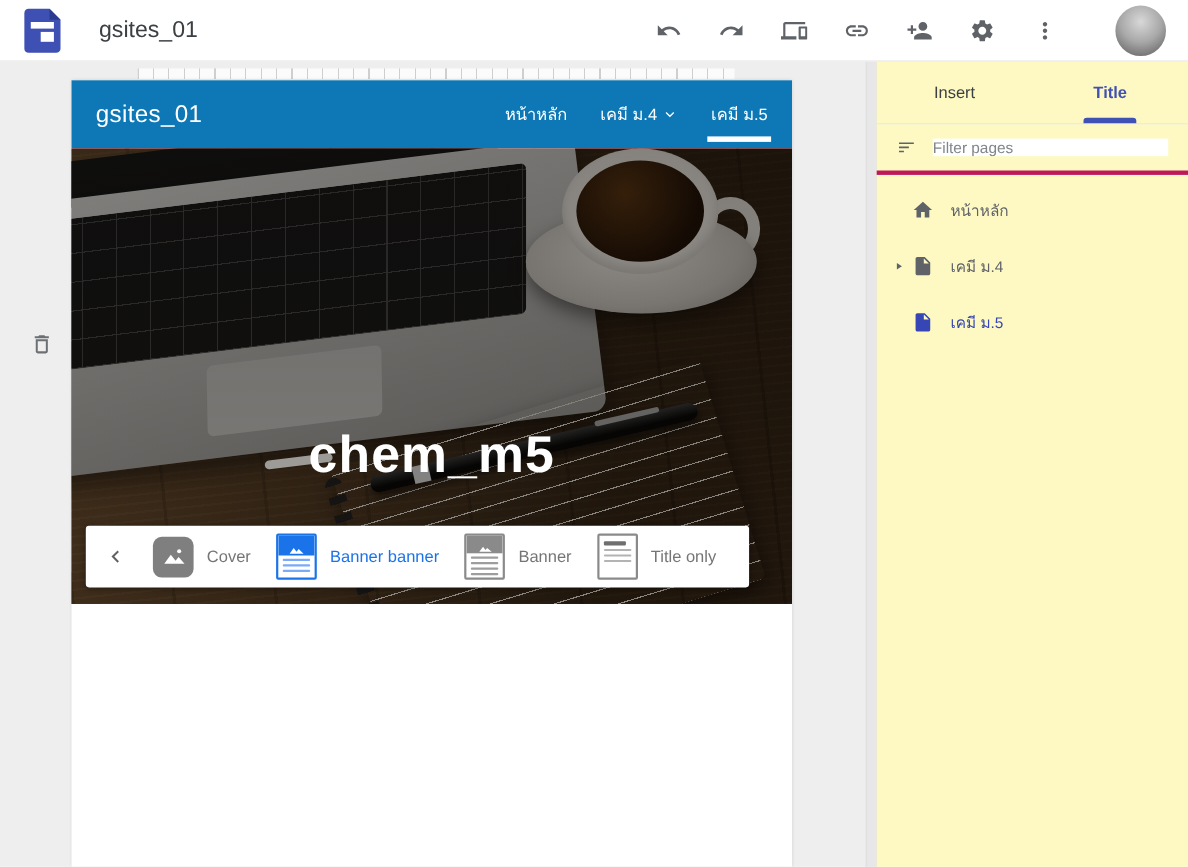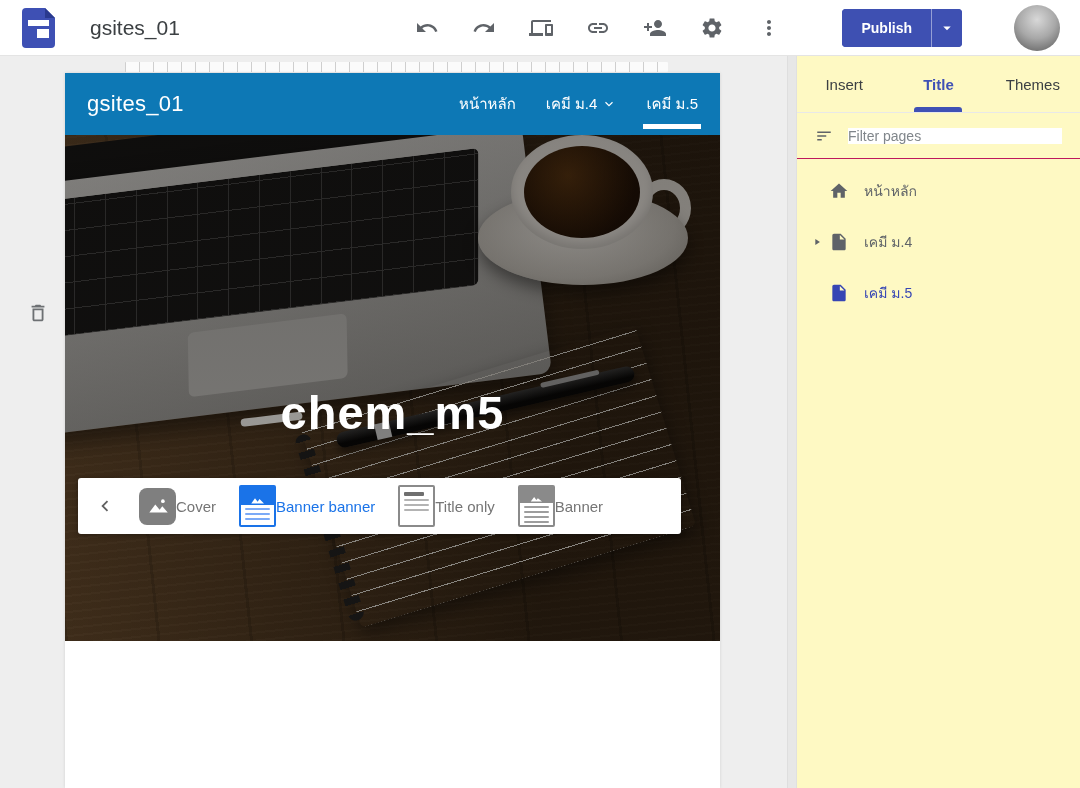--- a/index.html
+++ b/index.html
@@ -36,21 +36,21 @@
   .canvas { position:absolute; left:65px; top:17px; width:655px; height:715px; background:#fff;
             box-shadow:0 0 3px rgba(0,0,0,.12); }
   .site-header { height:62px; background:#0d78b5; display:flex; align-items:center; padding:0 22px; }
   .site-title { color:#fff; font-size:22px; letter-spacing:.3px; cursor:pointer; }
   .site-nav { margin-left:auto; display:flex; align-items:stretch; gap:30px; height:62px; }
   .nav-item { position:relative; display:flex; align-items:center; gap:5px; color:#fff; font-size:15px; cursor:pointer; }
   .nav-item svg { width:14px; height:14px; stroke:#fff; fill:none; stroke-width:2; }
   .nav-item.active::after { content:""; position:absolute; left:-3px; right:-3px; bottom:6px; height:5px; background:#fff; }
 
   
-  .hero { position:relative; height:506px; overflow:hidden; background:#ef4444; }
+  .hero { position:relative; height:414px; overflow:hidden; background:#ef4444; }
   .wood { position:absolute; inset:0;
           background-color:#46321e;
           background-image:
             linear-gradient(100deg, rgba(125,90,52,.5), rgba(35,24,12,.7) 75%),
             repeating-linear-gradient(84deg, rgba(0,0,0,.38) 0 3px, rgba(0,0,0,0) 3px 92px),
             repeating-linear-gradient(-6deg, rgba(255,255,255,.05) 0 2px, rgba(0,0,0,.07) 2px 8px); }
   .laptop { position:absolute; left:-45px; top:-14px; width:525px; height:340px; transform:rotate(-7deg); }
   .laptop-lid { position:absolute; left:10px; top:0; width:440px; height:42px; background:#141414; border-radius:4px; }
   .laptop-body { position:absolute; left:0; top:34px; width:520px; height:250px; border-radius:12px;
                  background:linear-gradient(175deg,#d8d7d4,#aeadaa 55%,#8f8e8b); box-shadow:0 10px 22px rgba(0,0,0,.5); }
@@ -85,21 +85,21 @@
   .hero-overlay { position:absolute; inset:0; background:linear-gradient(rgba(8,6,4,.44), rgba(8,6,4,.32)); }
   .hero-title { position:absolute; left:0; right:0; top:250px; text-align:center; color:#fff;
                 font-size:47px; font-weight:700; letter-spacing:1px; cursor:text; }
 
   
   .banner-card { position:absolute; left:13px; top:343px; width:603px; height:56px; background:#fff;
                  border-radius:3px; box-shadow:0 1px 5px rgba(0,0,0,.35); display:flex; align-items:center;
                  padding:0 16px; z-index:6; }
   .chev-left { background:none; border:none; padding:0; width:22px; height:22px; color:#616161; cursor:pointer; }
   .chev-left svg { width:22px; height:22px; fill:currentColor; }
-  .banner-option { display:flex; align-items:center; gap:0; margin-left:23px; cursor:pointer; }
+  .banner-option { display:flex; align-items:center; gap:12px; margin-left:23px; cursor:pointer; }
   .banner-option .b-label { font-size:15px; color:#757575; white-space:nowrap; }
   .banner-option.selected .b-label { color:#1a73e8; }
 
   .ic-cover { width:37px; height:37px; background:#7f7f7f; border-radius:8px; display:flex; align-items:center; justify-content:center; }
   .ic-cover svg { width:26px; height:26px; }
   .ic-frame { width:37px; height:42px; border:2px solid #8a8a8a; background:#fff; border-radius:2px; overflow:hidden; }
   .ic-frame .top { height:16px; background:#8a8a8a; display:flex; align-items:flex-end; justify-content:center; }
   .ic-frame .top svg { width:18px; height:12px; display:block; }
   .ic-frame .lines { padding:3px 4px; display:flex; flex-direction:column; gap:3px; }
   .ic-frame .lines i { display:block; height:2px; background:#9d9d9d; border-radius:1px; }
@@ -111,21 +111,21 @@
   .ic-frame.titleonly .lines i { background:#b3b3b3; }
 
   
   .sidebar { position:absolute; left:796px; top:0; width:284px; height:732px; background:#fef9c3; border-left:1px solid #e0e0e0; }
   .side-tabs { height:57px; display:flex; border-bottom:1px solid #e8e8e8; }
   .side-tab { flex:1; position:relative; display:flex; align-items:center; justify-content:center;
               font-size:15px; color:#3c4043; cursor:pointer; background:none; border:none; font-family:"Liberation Sans", sans-serif; }
   .side-tab.active { color:#3f51b5; font-weight:bold; }
   .side-tab.active::after { content:""; position:absolute; left:50%; transform:translateX(-50%);
                             bottom:0; width:48px; height:5px; background:#3f51b5; border-radius:3px 3px 0 0; }
-  .filter-row { height:46px; display:flex; align-items:center; gap:15px; padding:0 18px; border-bottom:1px solid #be185d; }
+  .filter-row { height:46px; display:flex; align-items:center; gap:15px; padding:0 18px; border-bottom:4px solid #be185d; }
   .filter-row svg { width:18px; height:18px; fill:#5f6368; flex:0 0 auto; }
   .filter-input { border:none; outline:none; flex:1; font-size:14px; color:#3c4043; font-family:"Liberation Sans", sans-serif; }
   .filter-input::placeholder { color:#80868b; }
 
   .pages-list { padding-top:6px; }
   .page-item { height:51px; display:flex; align-items:center; padding-left:10px; cursor:pointer; }
   .page-item .expand { width:20px; display:flex; align-items:center; justify-content:center; color:#5f6368; }
   .page-item .expand svg { width:10px; height:10px; fill:currentColor; }
   .page-item .p-icon { width:20px; height:20px; margin-left:2px; color:#5f6368; }
   .page-item .p-icon svg { width:20px; height:20px; fill:currentColor; display:block; }
@@ -175,28 +175,20 @@
       <svg viewBox="0 0 24 24">
           <path d="M19.14 12.94c.04-.3.06-.61.06-.94 0-.32-.02-.64-.07-.94l2.03-1.58c.18-.14.23-.41.12-.61l-1.92-3.32c-.12-.22-.37-.29-.59-.22l-2.39.96c-.5-.38-1.03-.7-1.62-.94l-.36-2.54c-.04-.24-.24-.41-.48-.41h-3.84c-.24 0-.43.17-.47.41l-.36 2.54c-.59.24-1.13.57-1.62.94l-2.39-.96c-.22-.08-.47 0-.59.22L2.74 8.87c-.12.21-.08.47.12.61l2.03 1.58c-.05.3-.09.63-.09.94s.02.64.07.94l-2.03 1.58c-.18.14-.23.41-.12.61l1.92 3.32c.12.22.37.29.59.22l2.39-.96c.5.38 1.03.7 1.62.94l.36 2.54c.05.24.24.41.48.41h3.84c.24 0 .44-.17.47-.41l.36-2.54c.59-.24 1.13-.56 1.62-.94l2.39.96c.22.08.47 0 .59-.22l1.92-3.32c.12-.22.07-.47-.12-.61l-2.01-1.58zM12 15.6c-1.98 0-3.6-1.62-3.6-3.6s1.62-3.6 3.6-3.6 3.6 1.62 3.6 3.6-1.62 3.6-3.6 3.6z"></path>
         </svg>
     </button>
     <button class="tb-icon">
       <svg viewBox="0 0 24 24">
           <path d="M12 8c1.1 0 2-.9 2-2s-.9-2-2-2-2 .9-2 2 .9 2 2 2zm0 2c-1.1 0-2 .9-2 2s.9 2 2 2 2-.9 2-2-.9-2-2-2zm0 6c-1.1 0-2 .9-2 2s.9 2 2 2 2-.9 2-2-.9-2-2-2z"></path>
         </svg>
     </button>
 
-    <div class="publish-group">
-      <button class="publish-main">Publish</button>
-      <button class="publish-arrow">
-        <svg viewBox="0 0 24 24">
-            <path d="M7 10l5 5 5-5z"></path>
-          </svg>
-      </button>
-    </div>
     <div class="avatar"></div>
   </div>
 </header>
 
 <div class="workspace">
 
   <div class="editor">
     <div class="ruler"></div>
     <button class="trash-btn">
       <svg viewBox="0 0 24 24">
@@ -272,61 +264,60 @@
               <span class="lines">
                   <i></i>
                   <i></i>
                   <i></i>
                 </span>
             </span>
             <span class="b-label">Banner banner</span>
           </div>
 
           <div class="banner-option">
-            <span class="ic-frame titleonly">
-              <span class="lines">
-                  <i class="first"></i>
-                  <i></i>
-                  <i></i>
-                  <i></i>
-                </span>
-            </span>
-            <span class="b-label">Title only</span>
-          </div>
-
-          <div class="banner-option">
             <span class="ic-frame">
               <span class="top">
                   <svg viewBox="0 0 24 14">
                     <path d="M5 13l4.5-6 3 4 2-2.5L20 13z" fill="#fff"></path>
                   </svg>
                 </span>
               <span class="lines">
                   <i></i>
                   <i></i>
                   <i></i>
                   <i></i>
                 </span>
             </span>
             <span class="b-label">Banner</span>
           </div>
+
+          <div class="banner-option">
+            <span class="ic-frame titleonly">
+              <span class="lines">
+                  <i class="first"></i>
+                  <i></i>
+                  <i></i>
+                  <i></i>
+                </span>
+            </span>
+            <span class="b-label">Title only</span>
+          </div>
         </div>
       </div>
 
       <div class="page-body"></div>
     </div>
 
     <div class="editor-scrollbar"></div>
   </div>
 
   <aside class="sidebar">
     <div class="side-tabs">
       <button class="side-tab">Insert</button>
       <button class="side-tab active">Title</button>
-      <button class="side-tab">Themes</button>
     </div>
 
     <div class="filter-row">
       <svg viewBox="0 0 24 24">
           <path d="M3 18h6v-2H3v2zM3 6v2h18V6H3zm0 7h12v-2H3v2z"></path>
         </svg>
       <input class="filter-input" type="text" placeholder="Filter pages" style="">
     </div>
 
     <div class="pages-list">

